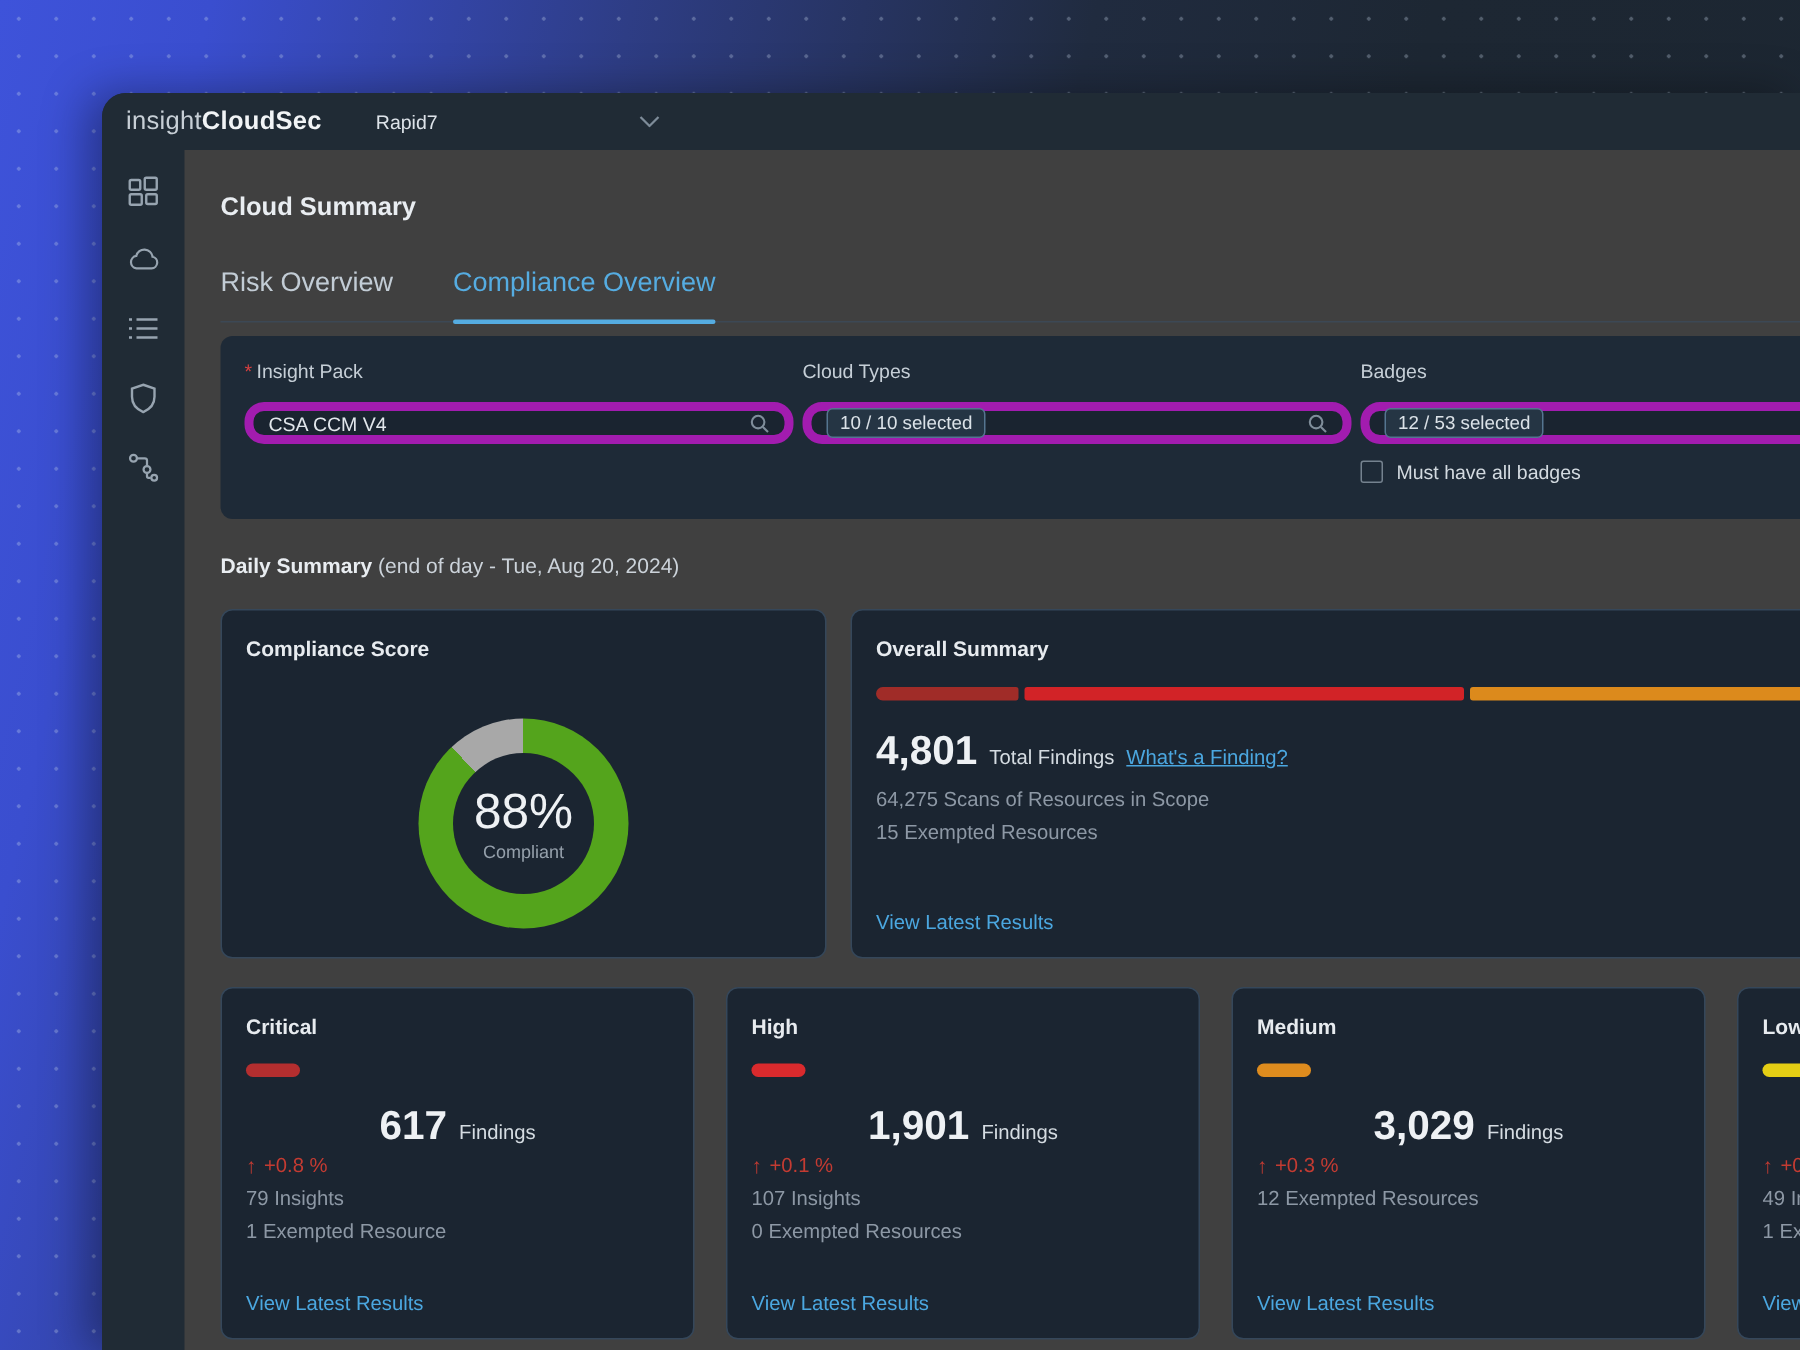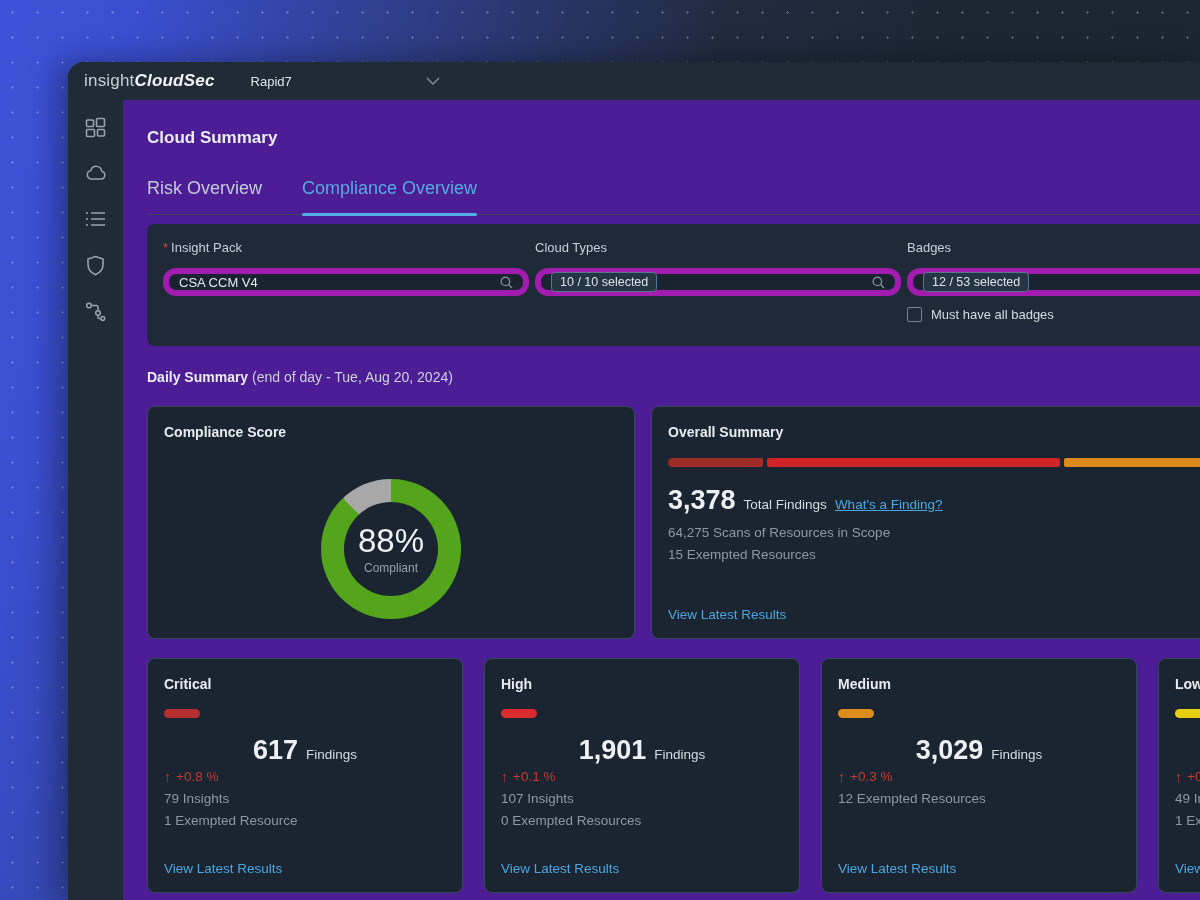--- a/index.html
+++ b/index.html
@@ -14,28 +14,28 @@
   .window {
     position:absolute; left:68px; top:62px; right:0; bottom:0;
     background:#202b35; border-radius:16px 0 0 0; overflow:hidden;
     box-shadow:-10px 0 30px rgba(0,0,0,0.35);
     display:flex; flex-direction:column;
   }
   
   .titlebar { height:38px; flex:none; display:flex; align-items:center; padding-left:16px; background:#202b35; }
   .logo { font-size:17px; letter-spacing:.2px; cursor:default; }
   .logo .lt { color:#c7cfd6; font-weight:400; }
-  .logo .rt { color:#f1f4f6; font-weight:700;font-style:italic; }
+  .logo .rt { color:#f1f4f6; font-weight:700; }
   .org { margin-left:36px; font-size:13px; color:#dde3e9; }
   .org-chevron { margin-left:134px; display:flex; align-items:center; color:#7e8c99; }
   
   .app-body { flex:1; display:flex; min-height:0; }
   .sidebar { width:55px; flex:none; background:#202b35; display:flex; flex-direction:column; align-items:center; padding-top:16px; gap:24px; }
   .side-icon { width:22px; height:22px; color:#97a4b0; display:flex; align-items:center; justify-content:center; cursor:pointer; }
-  .content { flex:1; background:#4c1d95; padding-left:24px; overflow:hidden; display:flex; flex-direction:column; position:relative; }
+  .content { flex:1; background:#404040; padding-left:24px; overflow:hidden; display:flex; flex-direction:column; position:relative; }
   
   .page-title { margin-top:28px; font-size:17px; font-weight:700; color:#e9edf1; }
   .tabs { margin-top:30px; display:flex; gap:40px; border-bottom:1px solid #3c4855; }
   .tab { font-size:18px; padding-bottom:15px; color:#c2ccd5; cursor:pointer; position:relative; }
   .tab.active { color:#55ace1; }
   .tab.active::after { content:""; position:absolute; left:0; right:0; bottom:-2px; height:3px; background:#55ace1; border-radius:2px; }
   
   .filter-panel { margin-top:9px; width:calc(100% - 0px); background:#1e2a37; border-radius:8px 0 0 8px; padding:16px 0 24px 16px; display:flex; gap:6px; flex:none; }
   .field { width:366px; flex:none; }
   .field.badges { width:420px; }
@@ -50,21 +50,21 @@
   .checkbox { width:15px; height:15px; border:1px solid #75828f; border-radius:2px; background:transparent; cursor:pointer; flex:none; }
   .chk-label { font-size:13px; color:#d3dae0; }
   
   .daily { margin-top:22px; font-size:14px; line-height:18px; color:#ccd3da; }
   .daily b { color:#e9edf1; font-weight:700; }
   
   .top-cards { margin-top:20px; display:flex; gap:16px; flex:none; }
   .bottom-cards { margin-top:19px; display:flex; gap:21px; flex:none; }
   .card { background:#1b2531; border:1px solid #35475a; border-radius:8px; padding:16px; display:flex; flex-direction:column; }
   .card-title { font-size:14px; font-weight:700; color:#e7ebef; line-height:18px; }
-  .score-card { width:488px; height:233px; flex:none; }
+  .score-card { width:404px; height:233px; flex:none; }
   .overall-card { width:1232px; height:233px; flex:none; }
   .sev-card { width:316px; height:235px; flex:none; }
   
   .donut-wrap { margin-top:38px; display:flex; justify-content:center; }
   .donut { width:140px; height:140px; border-radius:50%; position:relative; }
   .donut::after { content:""; position:absolute; inset:23px; border-radius:50%; background:#1b2531; }
   .donut-text { position:absolute; inset:0; z-index:2; display:flex; flex-direction:column; align-items:center; justify-content:center; }
   .donut-pct { font-size:33px; line-height:36px; color:#eef1f4; }
   .donut-cap { font-size:12px; line-height:16px; color:#95a0ab; margin-top:1px; }
   
@@ -212,21 +212,21 @@
         </div>
 
         <div class="card overall-card">
           <div class="card-title">Overall Summary</div>
           <div class="sev-bar">
             <div class="seg first seg-0" style="background: rgb(160, 44, 40);"></div>
             <div class="seg seg-1" style="background: rgb(210, 35, 39);"></div>
             <div class="seg seg-2" style="background: rgb(220, 138, 28);"></div>
           </div>
           <div class="total-row">
-            <span class="big-num">3,378</span>
+            <span class="big-num">4,801</span>
             <span class="mid-label">Total Findings</span>
             <span class="link u">What's a Finding?</span>
           </div>
           <div class="gray-line mt8">64,275 Scans of Resources in Scope</div>
           <div class="gray-line mt4">15 Exempted Resources</div>
           <div class="link bottom-link">View Latest Results</div>
         </div>
       </div>
 
       <div class="bottom-cards">

